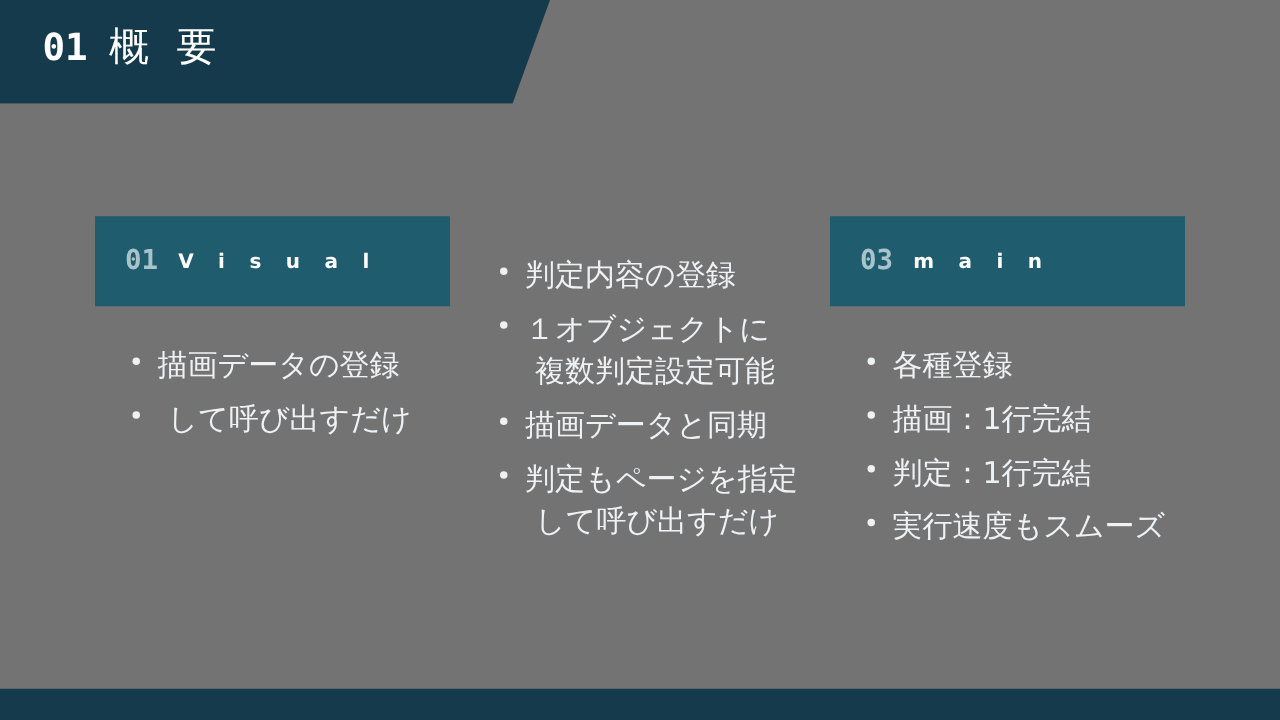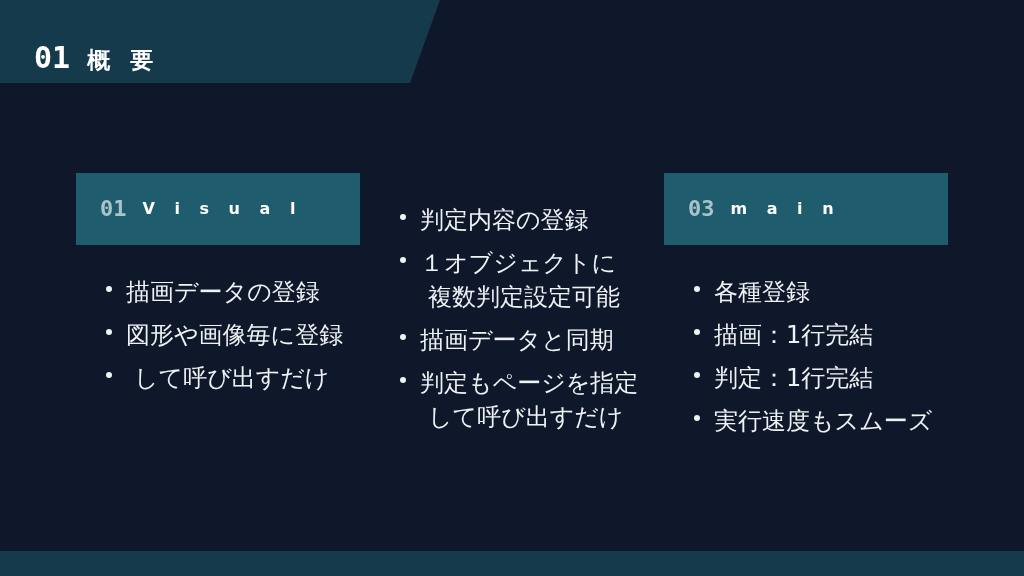--- a/index.html
+++ b/index.html
@@ -4,21 +4,21 @@
 <style>
   html, body {
     margin: 0;
     padding: 0;
     background: #000;
   }
   #slide {
     position: relative;
     width: 1024px;
     height: 576px;
-    background: #0f172a;
+    background: #737373;
     overflow: hidden;
     font-family: "DejaVu Sans", "Liberation Sans", sans-serif;
   }
 
   
   .header-band {
     position: absolute;
     left: 0;
     top: 0;
     width: 1024px;
@@ -37,26 +37,25 @@
   }
   .header-num {
     font-family: "DejaVu Sans Mono", "Liberation Mono", monospace;
     font-size: 30px;
     font-weight: bold;
     color: #ffffff;
     letter-spacing: 0px;
     line-height: 1;
   }
   .header-text {
-    font-size: 23px;
-    font-weight: bold;
+    font-size: 32px;
+    font-weight: normal;
     color: #ffffff;
     letter-spacing: 6px;
     line-height: 1;
-    margin-top: 28px;
   }
 
   
   .footer-band {
     position: absolute;
     left: 0;
     bottom: 0;
     width: 1024px;
     height: 25px;
     background: #143a4c;
@@ -143,23 +142,20 @@
     <div class="column">
       <div class="card-head">
         <span class="card-num">01</span>
         <span class="card-label">V i s u a l</span>
       </div>
       <ul class="bullets">
         <li>
           <span>描画データの登録</span>
         </li>
         <li>
-          <span>図形や画像毎に登録</span>
-        </li>
-        <li>
           <span class="cont">して呼び出すだけ</span>
         </li>
       </ul>
     </div>
 
     <div class="column">
       <ul class="bullets">
         <li>
           <span>判定内容の登録</span>
         </li>

